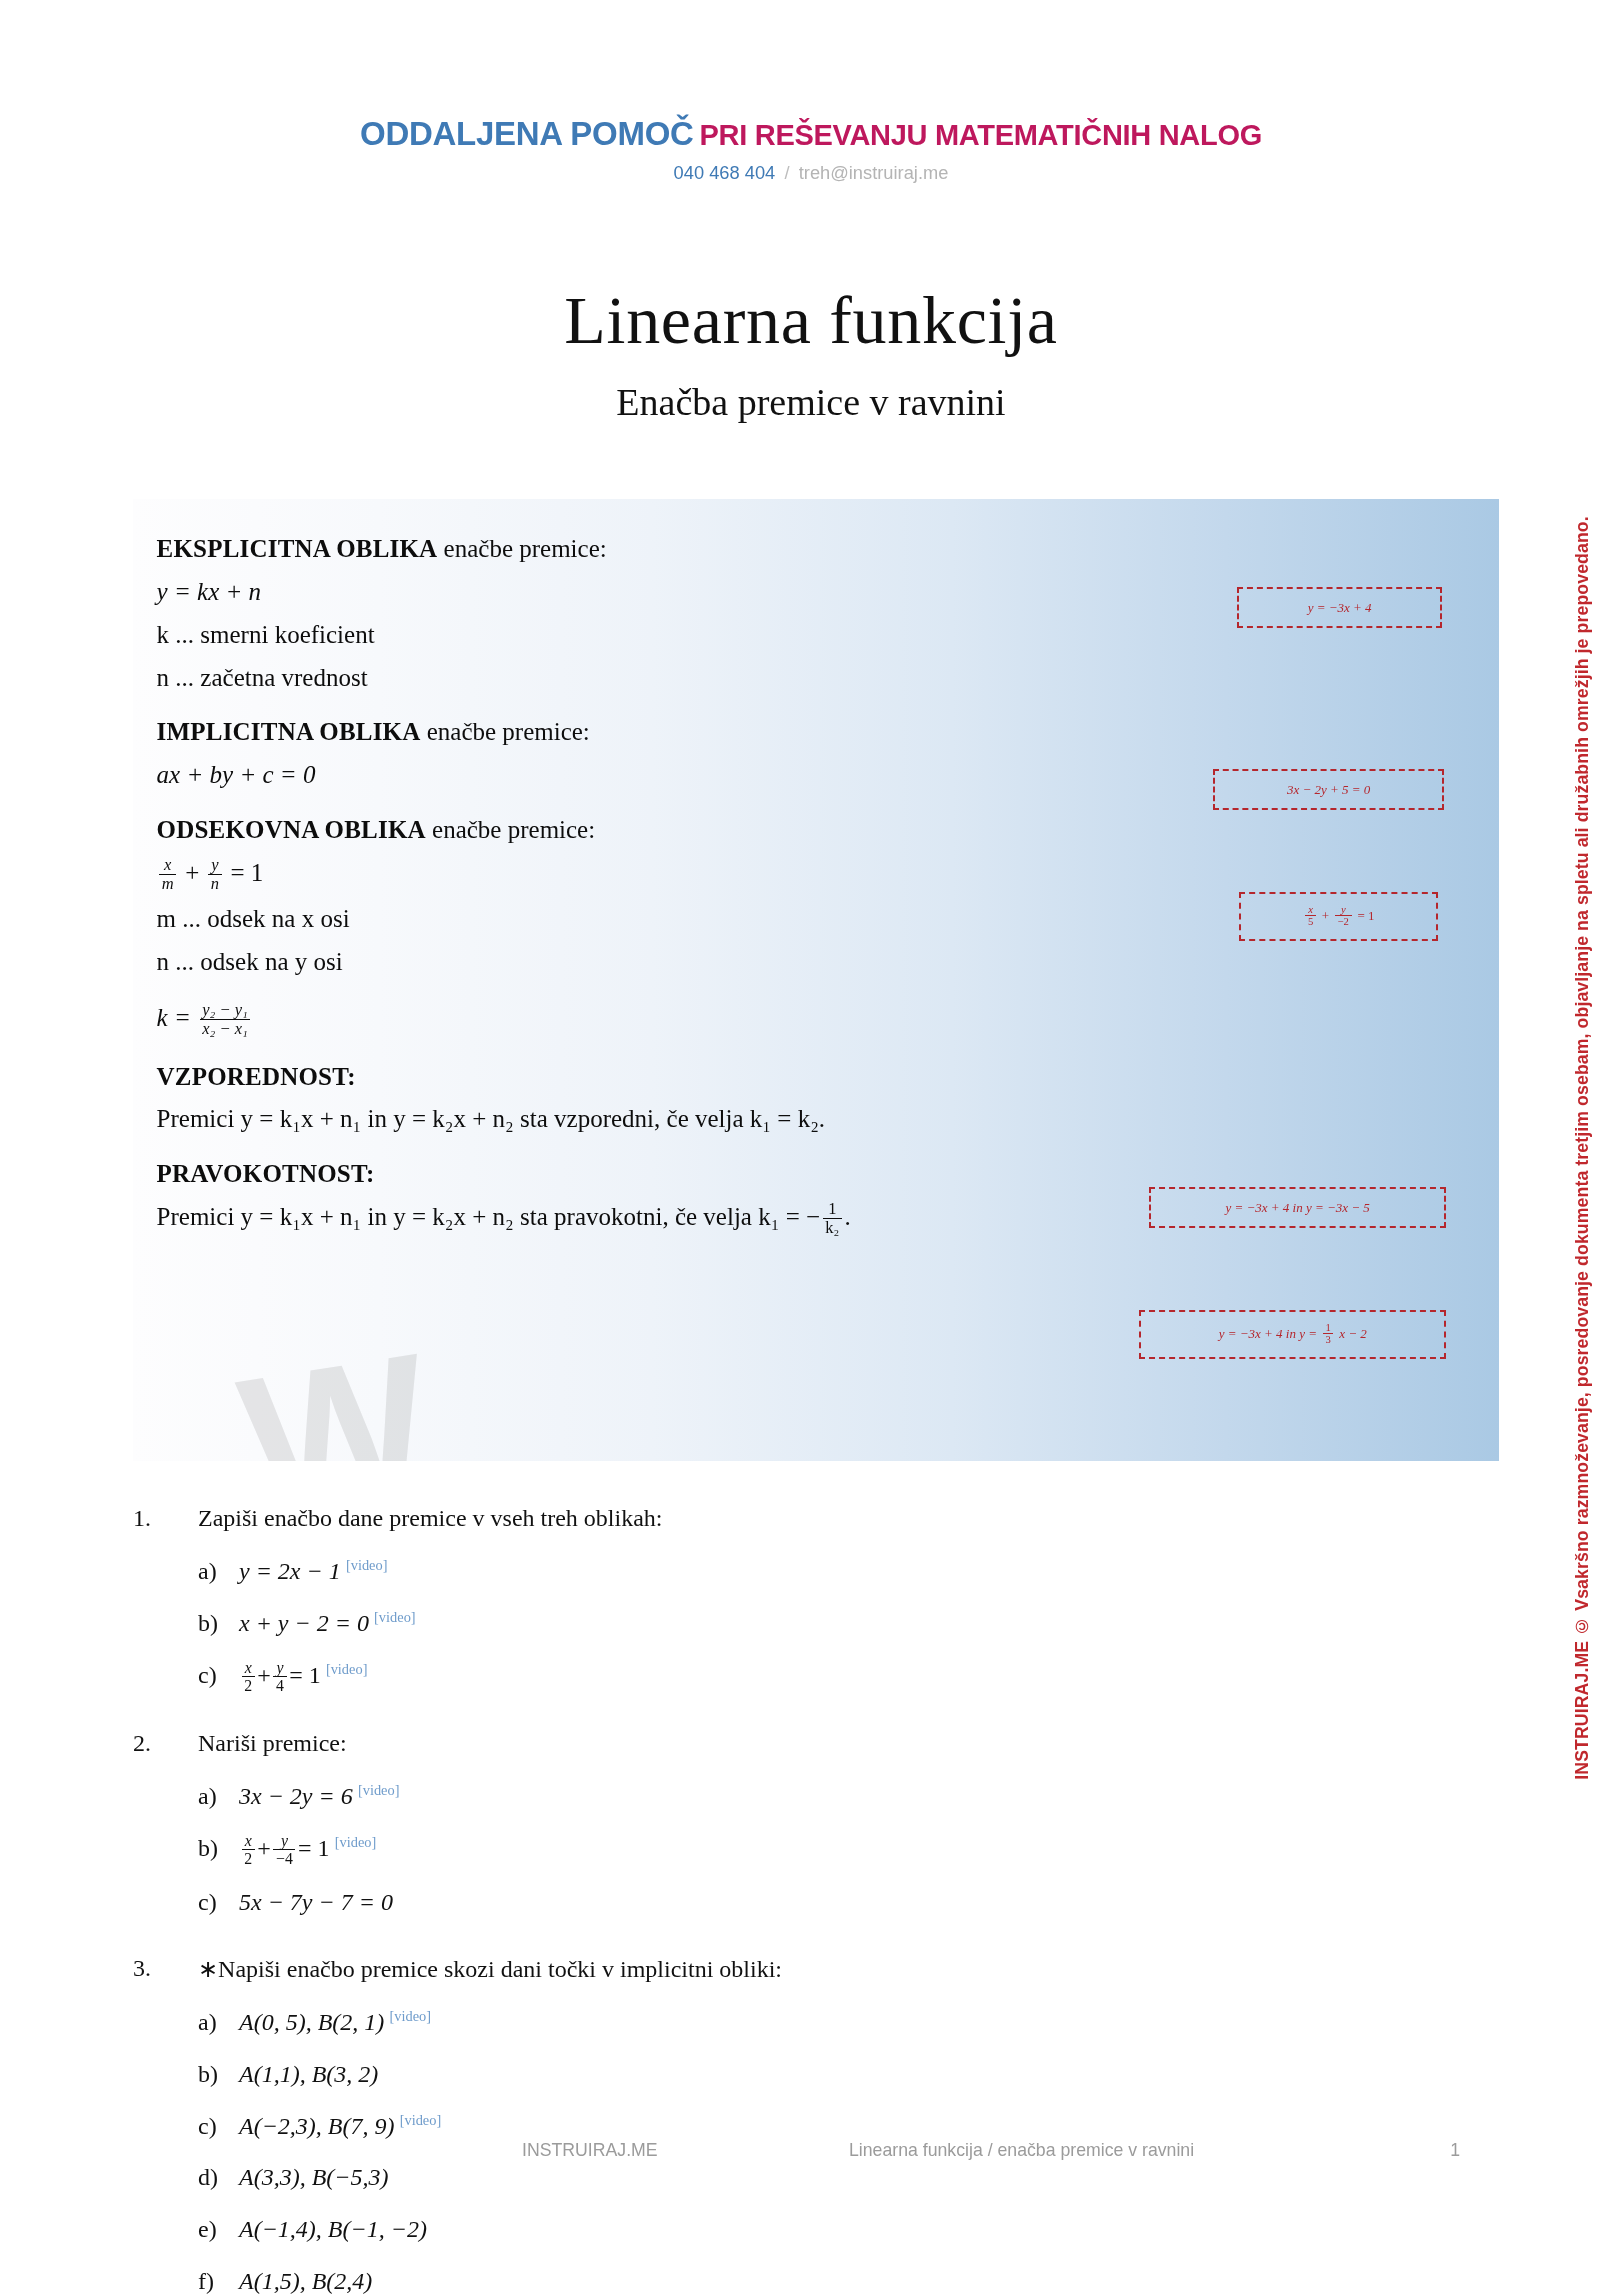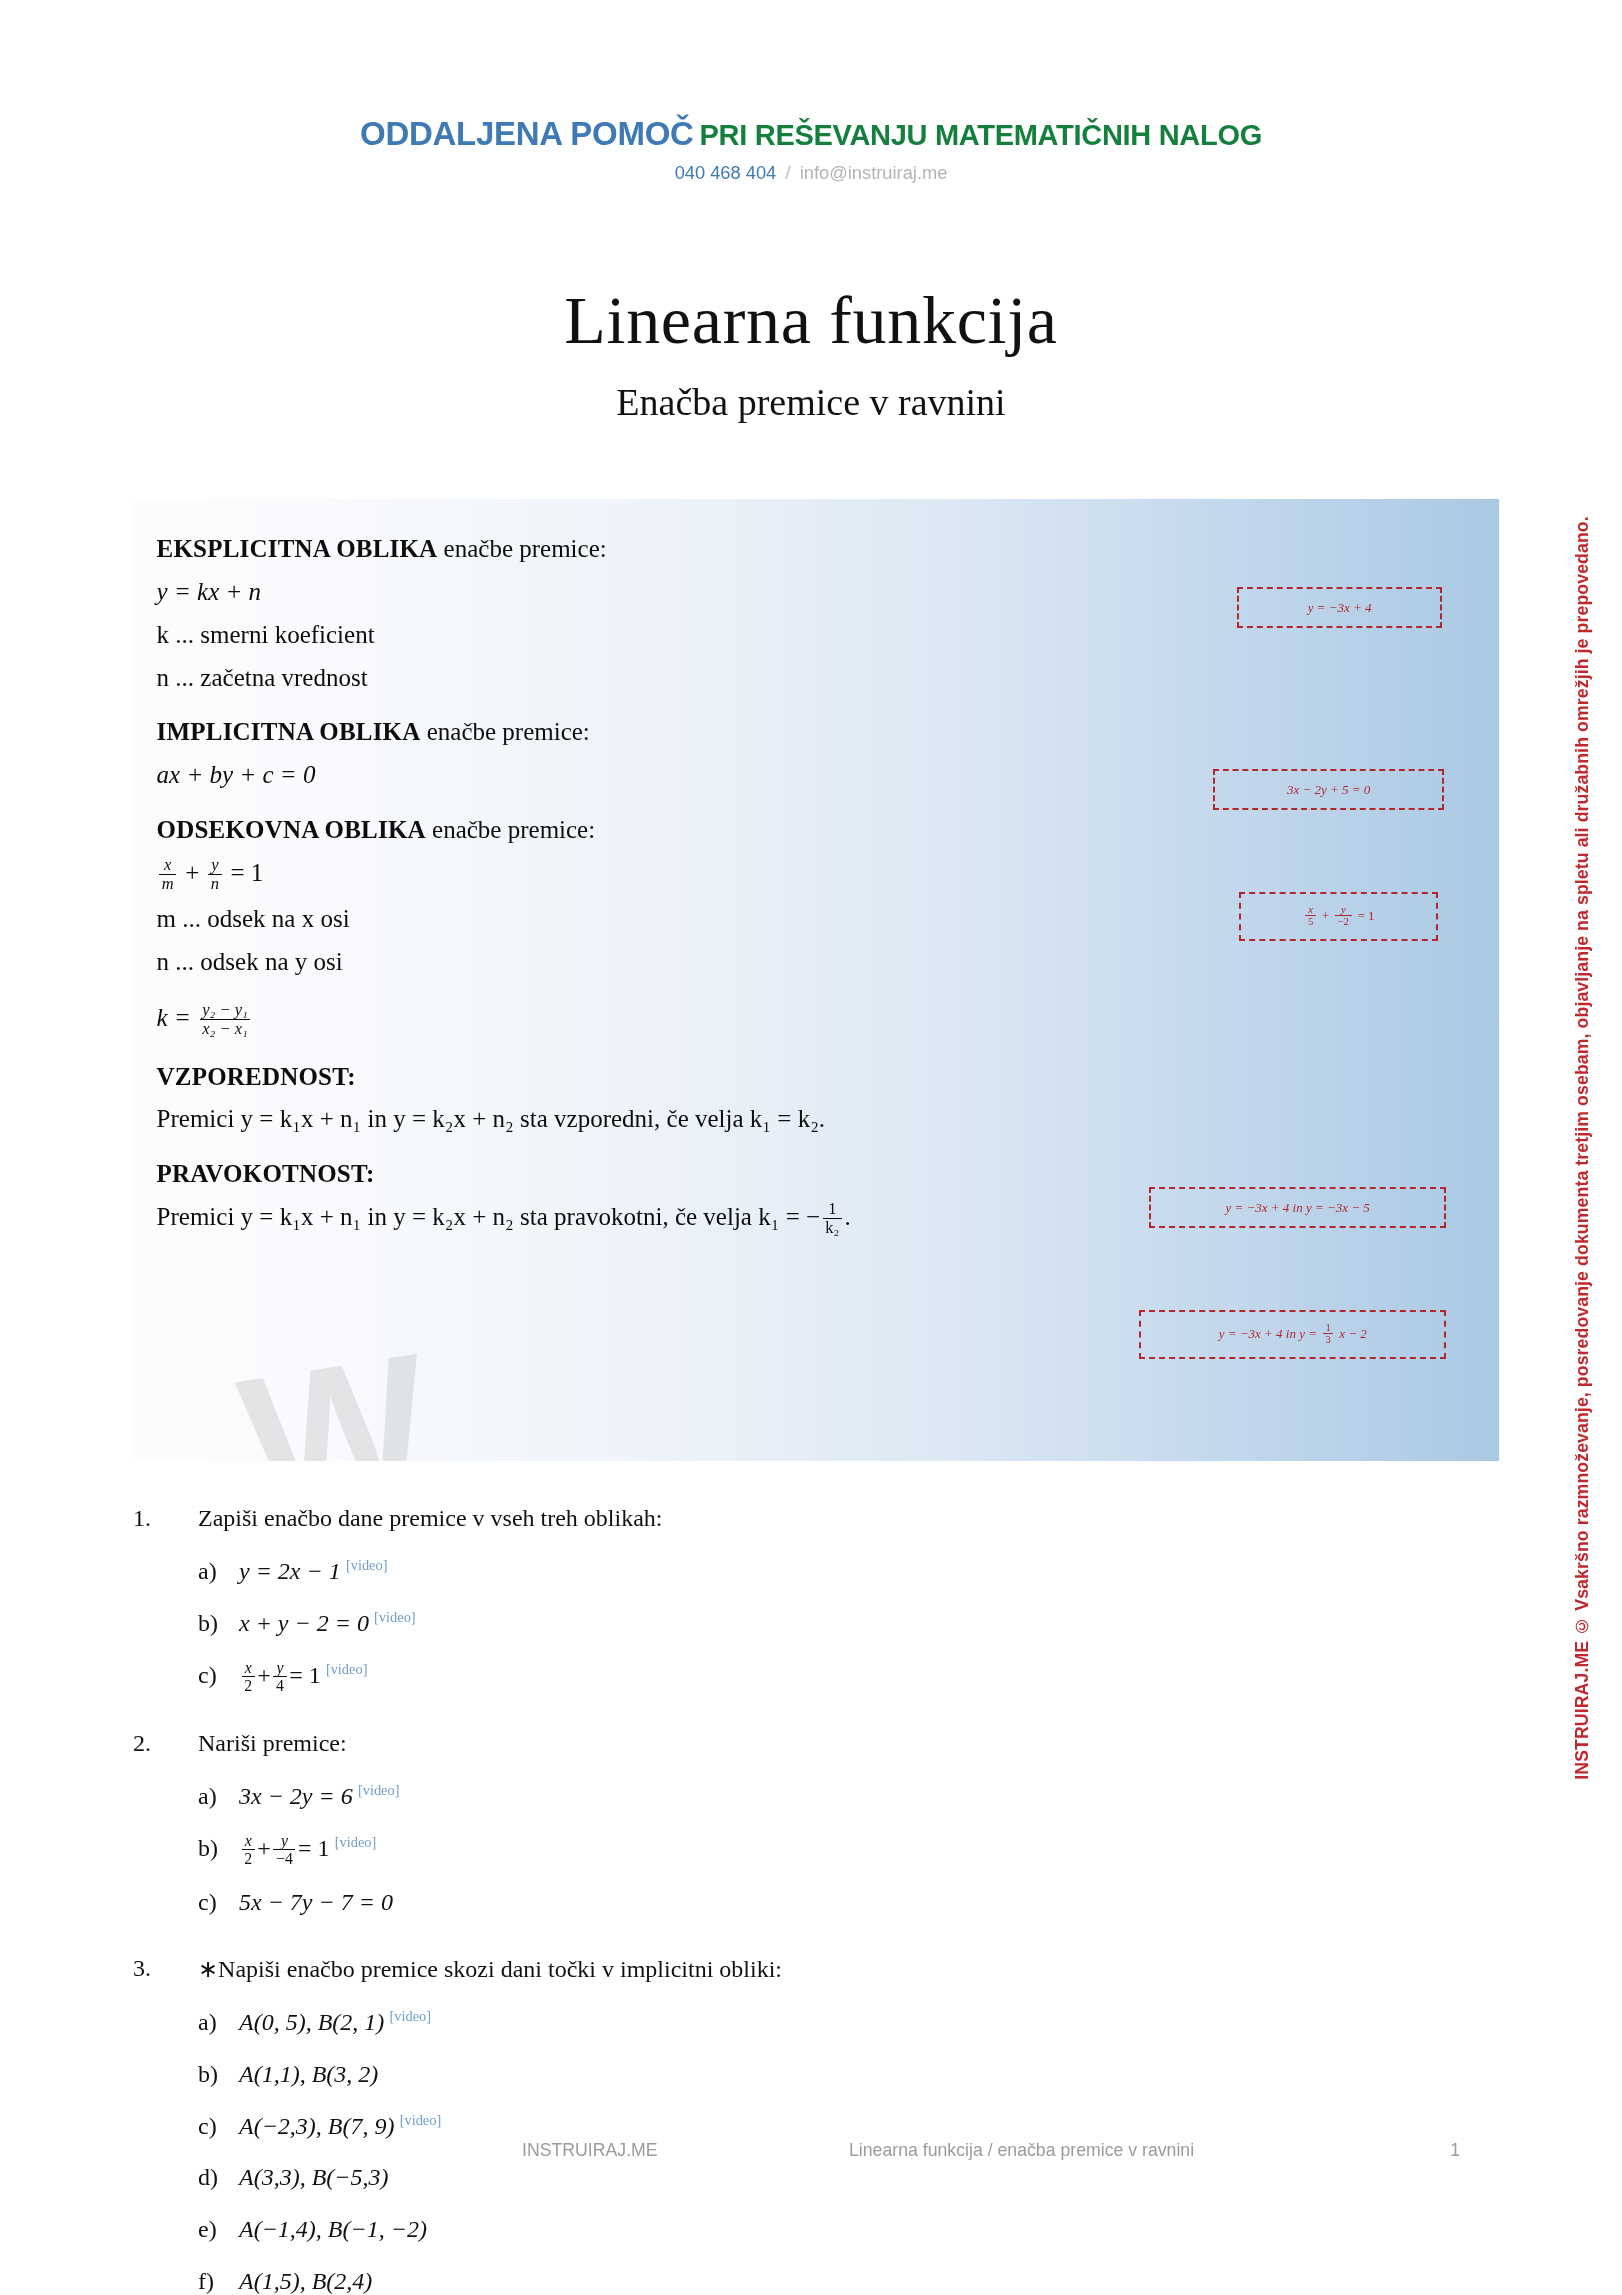--- a/index.html
+++ b/index.html
@@ -15,21 +15,21 @@
   #brand-header{
     position:absolute;left:0;top:115px;width:1622px;
     text-align:center;
     font-family:"Liberation Sans", sans-serif;
   }
   #brand-line{
     font-size:33px;font-weight:bold;letter-spacing:-0.3px;
     white-space:nowrap;
   }
   #brand-primary{color:#3f7ab5;}
-  #brand-secondary{color:#15803d;font-size:29px;margin-left:6px;}
+  #brand-secondary{color:#be185d;font-size:29px;margin-left:6px;}
   #contact-line{
     margin-top:9.2px;font-size:18.3px;white-space:nowrap;
   }
   #phone{color:#3f7ab5;}
   #sep{color:#bdbdbd;margin:0 9.2px;}
   #email{color:#b4b4b4;}
 
   
   #doc-title{
     position:absolute;left:0;top:281px;width:1622px;text-align:center;
@@ -116,21 +116,21 @@
   #footer .f-page{position:absolute;right:39px;top:0;}
 </style>
 </head>
 <body>
 
 <div id="brand-header">
   <div id="brand-line">
     <span id="brand-primary">ODDALJENA POMOČ</span><span id="brand-secondary">PRI REŠEVANJU MATEMATIČNIH NALOG</span>
   </div>
   <div id="contact-line">
-    <span id="phone">040 468 404</span><span id="sep">/</span><span id="email">info@instruiraj.me</span>
+    <span id="phone">040 468 404</span><span id="sep">/</span><span id="email">treh@instruiraj.me</span>
   </div>
 </div>
 
 <div id="doc-title">Linearna funkcija</div>
 <div id="doc-subtitle">Enačba premice v ravnini</div>
 
 <div id="theory-panel">
   <div id="panel-watermark">W</div>
   <div id="theory-inner">
 

